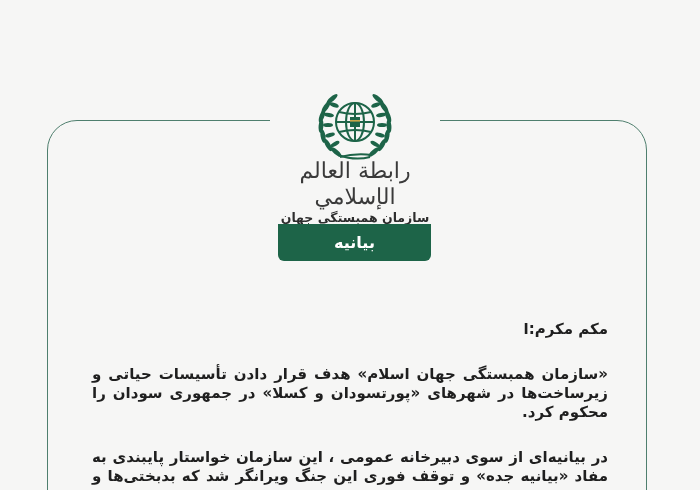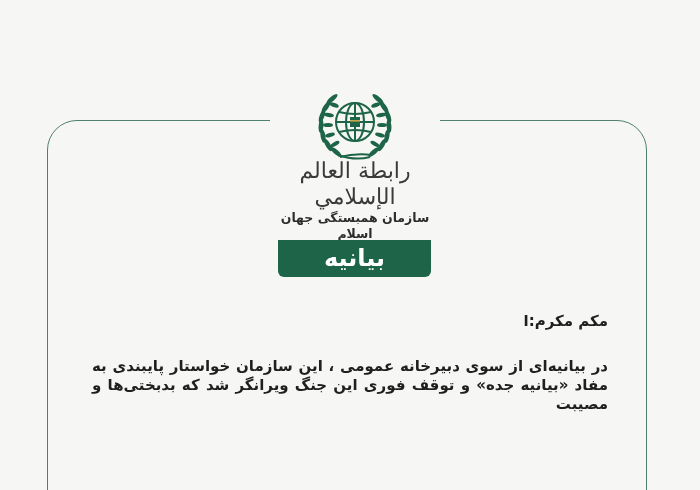--- a/index.html
+++ b/index.html
@@ -60,46 +60,46 @@
       text-align: center;
       font-size: 12.5px;
       line-height: 16px;
       color: #2d2d2d;
       direction: rtl;
       font-weight: bold;
     }
     .banner {
       position: absolute;
       left: 278px;
-      top: 240px;
+      top: 224px;
       width: 153px;
       height: 37px;
       background: #1d6448;
       border-radius: 0 0 6px 6px;
       color: #ffffff;
       text-align: center;
-      font-size: 24px;
+      font-size: 16px;
       font-weight: bold;
       line-height: 37px;
       direction: rtl;
     }
     .content {
       position: absolute;
       left: 92px;
       top: 308px;
       width: 516px;
       direction: rtl;
       text-align: justify;
       color: #1f1f1f;
       font-size: 15px;
       font-weight: bold;
       line-height: 19px;
     }
     .salutation {
-      margin: 4px 0 26px 0;
+      margin: 12px 0 26px 0;
     }
     .para {
       margin: 0 0 26px 0;
       text-align-last: right;
     }
   </style>
 </head>
 <body>
 
 <div class="frame"></div>
@@ -153,14 +153,15 @@
   </svg>
 </div>
 
 <div class="arabic-title">رابطة العالم الإسلامي</div>
 <div class="persian-subtitle">سازمان همبستگی جهان اسلام</div>
 
 <div class="banner">بیانیه</div>
 
 <div class="content">
   <p class="salutation">مکم مکرم:ا</p>
+  <p class="para">«سازمان همبستگی جهان اسلام» هدف قرار دادن تأسیسات حیاتی و زیرساخت‌ها در شهرهای «پورتسودان و کسلا» در جمهوری سودان را محکوم کرد.</p>
   <p class="para">در بیانیه‌ای از سوی دبیرخانه عمومی ، این سازمان خواستار پایبندی به مفاد «بیانیه جده» و توقف فوری این جنگ ویرانگر شد که بدبختی‌ها و مصیبت</p>
 </div>
 
 </body></html>

